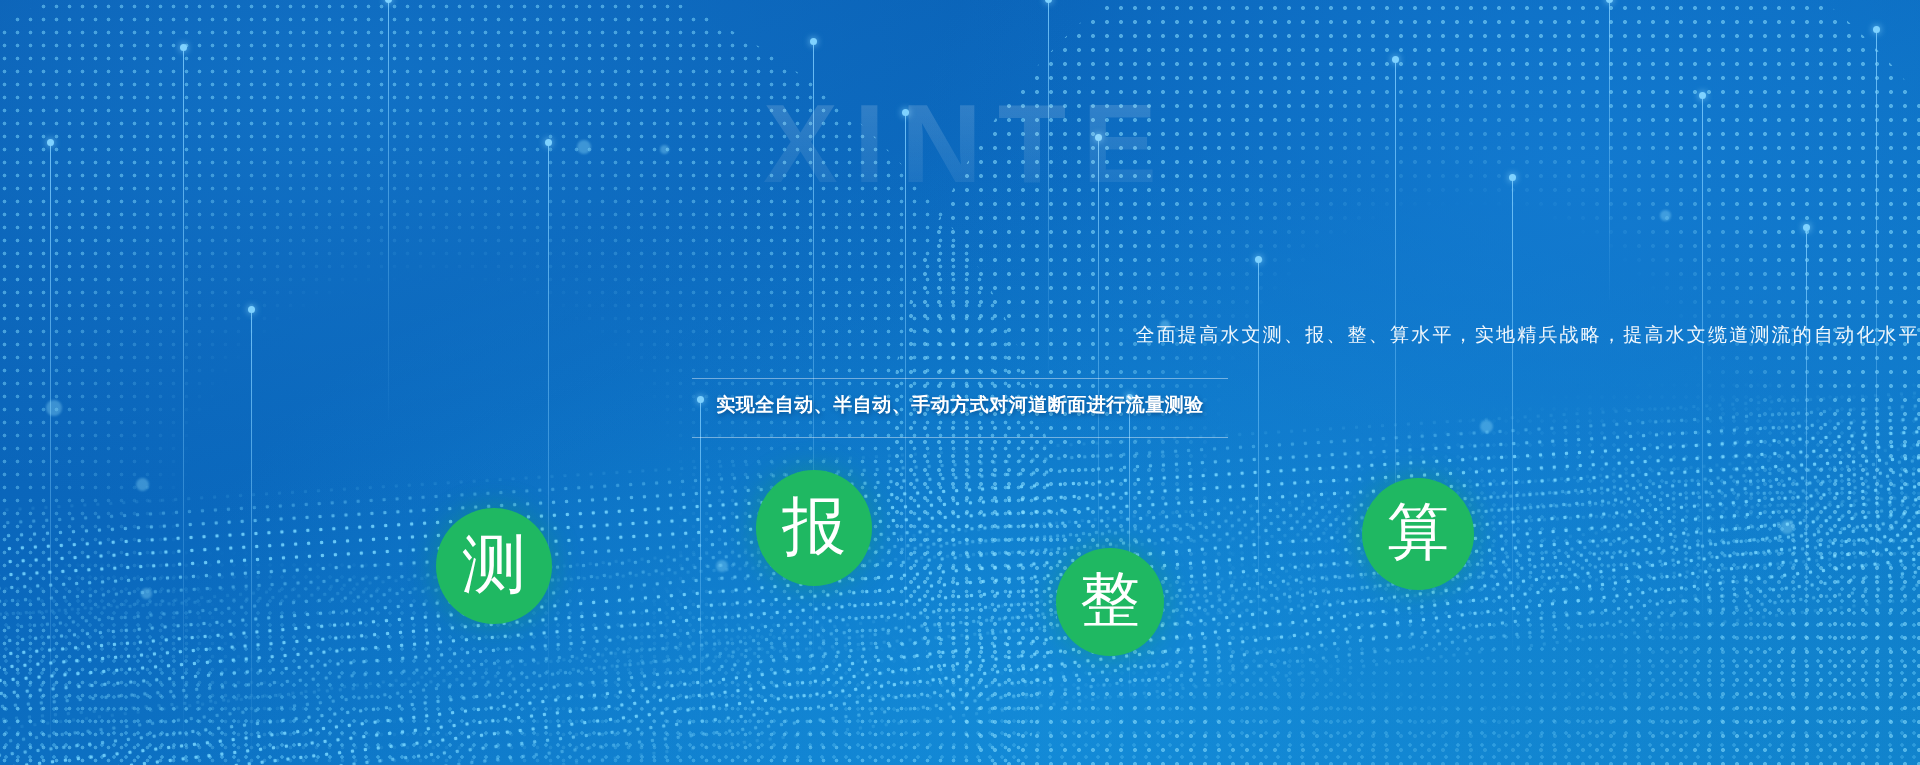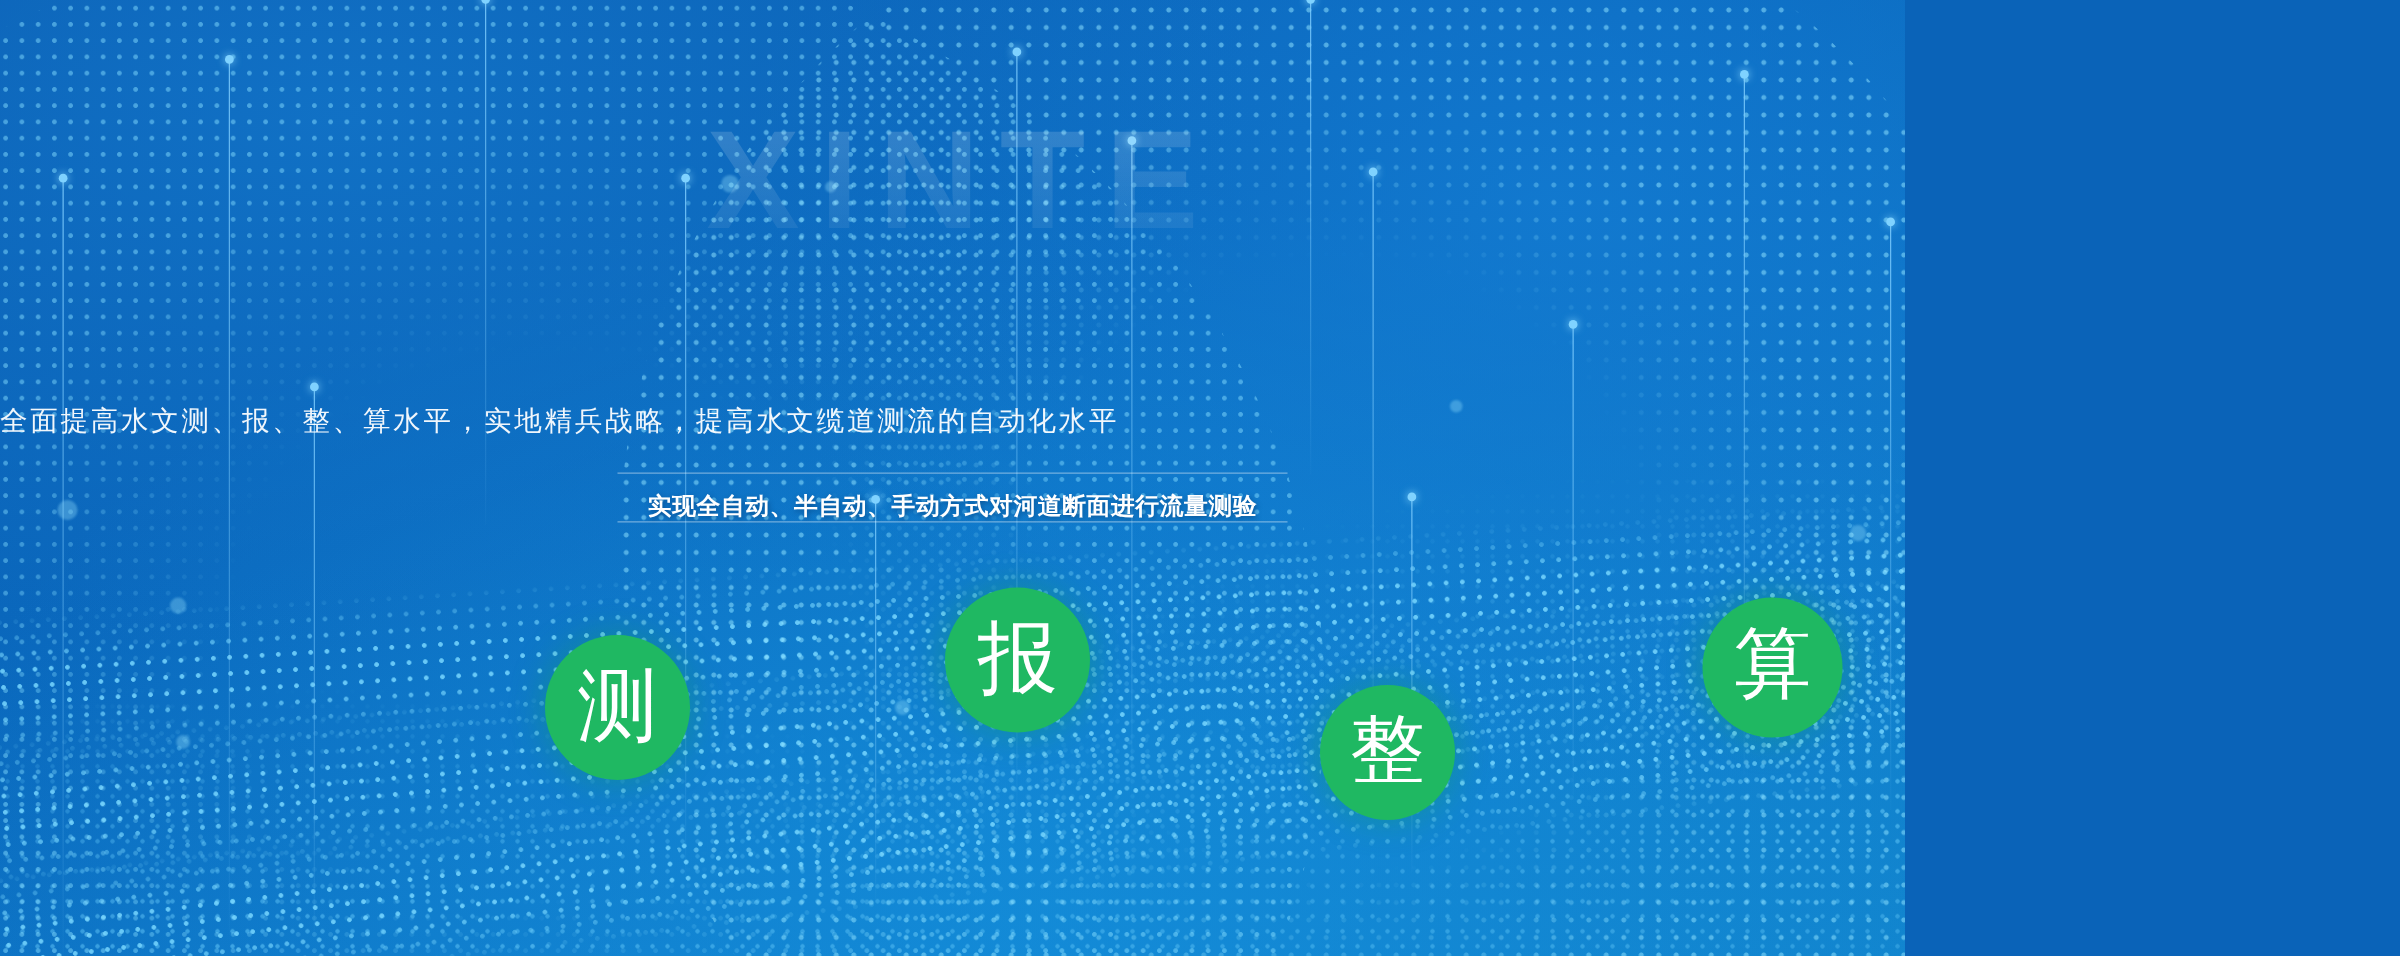--- a/index.html
+++ b/index.html
@@ -4,21 +4,21 @@
 <style>
   * { margin:0; padding:0; box-sizing:border-box; }
   html, body { width:1920px; height:765px; overflow:hidden; }
   body {
     font-family:"Liberation Sans","DejaVu Sans",sans-serif;
     background:#0a63b8;
   }
 
   #banner {
     position:relative;
-    width:1524px;
+    width:1920px;
     height:765px;
     overflow:hidden;
     background:
       radial-gradient(ellipse 1200px 700px at 18% 12%, rgba(18,116,200,0.85) 0%, rgba(10,95,186,0) 62%),
       radial-gradient(ellipse 1100px 800px at 82% 22%, rgba(20,125,212,0.75) 0%, rgba(10,95,186,0) 60%),
       radial-gradient(ellipse 1400px 900px at 55% 95%, rgba(22,150,226,0.55) 0%, rgba(10,95,186,0) 65%),
       linear-gradient(160deg, #0a5bb0 0%, #0a68bd 40%, #0f7ac9 72%, #1183cc 100%);
   }
 
   
@@ -127,36 +127,36 @@
     color:#ffffff;
     letter-spacing:3px;
     line-height:1;
     text-shadow:4px 5px 7px rgba(4,50,100,0.55);
     white-space:nowrap;
   }
 
   .subtitle {
     position:absolute;
     top:322px; left:0; right:0;
-    text-align:left;
-    font-size:22px;
+    text-align:right;
+    font-size:19px;
     color:rgba(255,255,255,0.94);
     letter-spacing:2.2px;
     white-space:nowrap;
   }
 
   .tagline-wrap {
     position:absolute;
     top:378px; left:0; right:0;
     display:flex;
     justify-content:center;
   }
   .tagline-box {
     position:relative;
-    padding:14px 24px 0 24px;
+    padding:14px 24px 20px 24px;
     min-width:508px;
     text-align:center;
   }
   .tagline-box::before,
   .tagline-box::after {
     content:"";
     position:absolute;
     left:0; right:0;
     height:1px;
     background:rgba(255,255,255,0.42);

